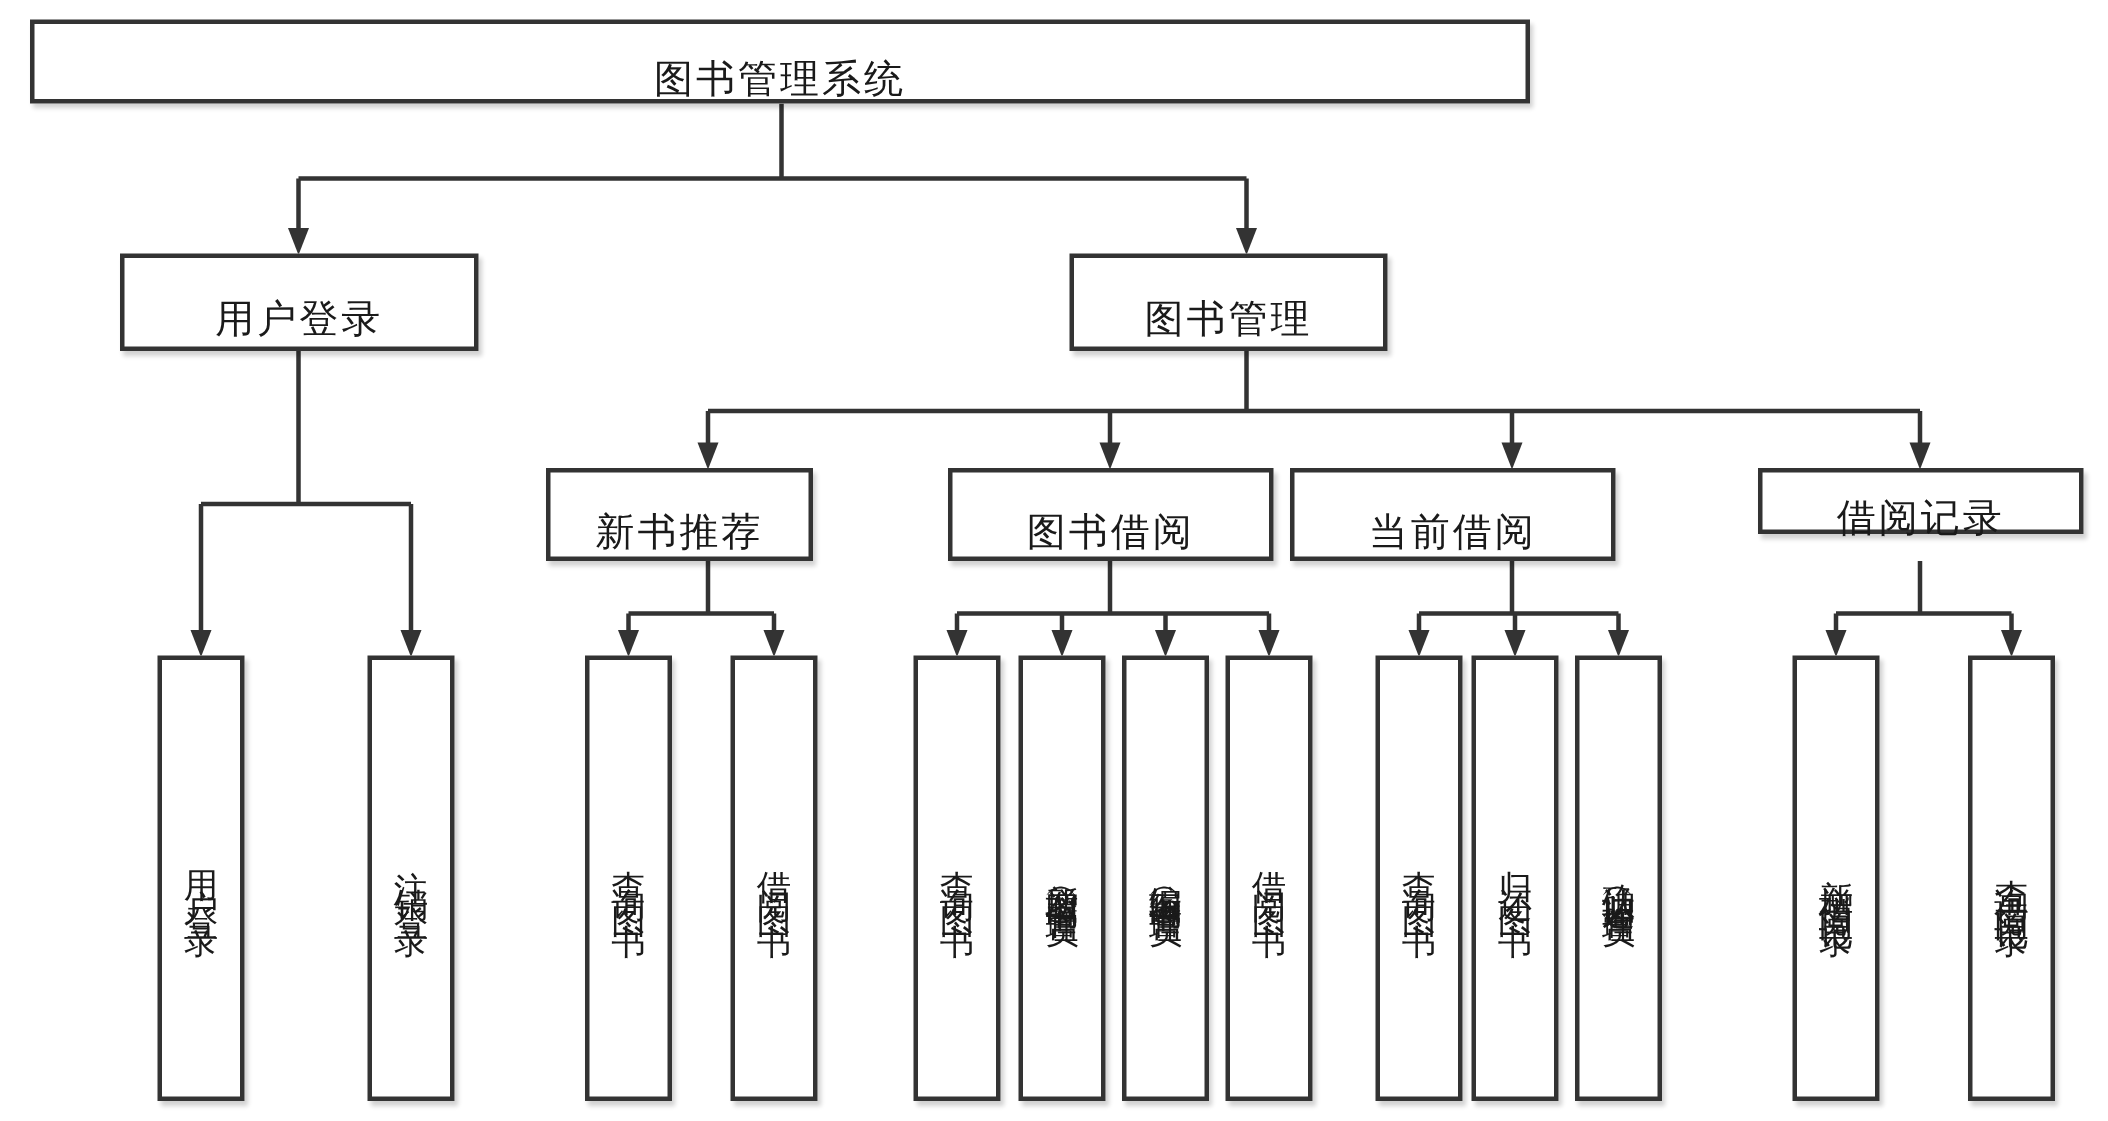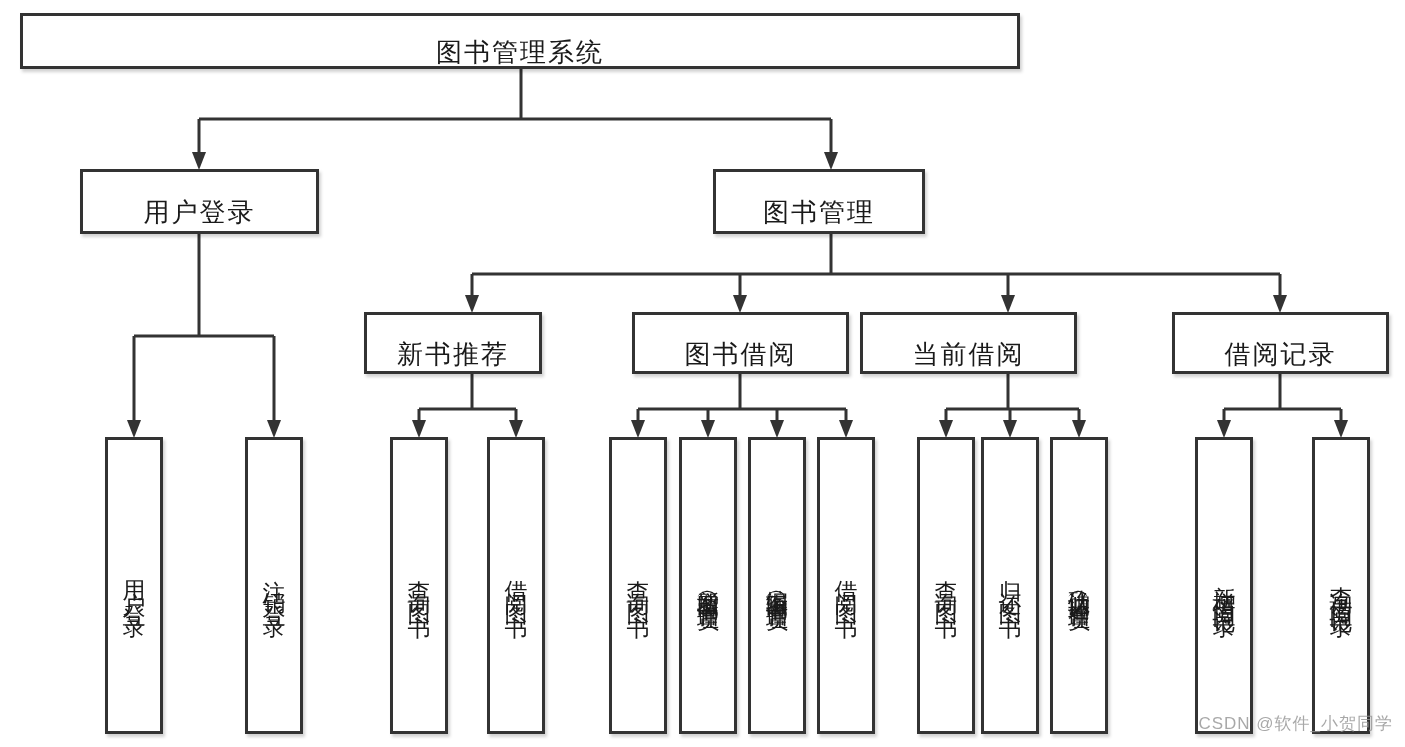--- a/index.html
+++ b/index.html
@@ -84,21 +84,21 @@
 
   <div class="box h" style="left:364px;top:312px;width:178px;height:62px">
     <span>新书推荐</span>
   </div>
   <div class="box h" style="left:632px;top:312px;width:217px;height:62px">
     <span>图书借阅</span>
   </div>
   <div class="box h" style="left:860px;top:312px;width:217px;height:62px">
     <span>当前借阅</span>
   </div>
-  <div class="box h" style="left:1172px;top:312px;width:217px;height:62px">
+  <div class="box h" style="left:1172px;top:312px;width:217px;height:44px">
     <span>借阅记录</span>
   </div>
 
   <div class="box v" style="left:105px;top:437px;width:58px;height:297px">
     <span>用户登录</span>
   </div>
   <div class="box v" style="left:245px;top:437px;width:58px;height:297px">
     <span>注销登录</span>
   </div>
 
@@ -132,15 +132,14 @@
     <span class="long">确认归还（管理员）</span>
   </div>
 
   <div class="box v" style="left:1195px;top:437px;width:58px;height:297px">
     <span class="med">新增借阅记录</span>
   </div>
   <div class="box v" style="left:1312px;top:437px;width:58px;height:297px">
     <span class="med">查询借阅记录</span>
   </div>
 
-  <div class="watermark">CSDN @软件_小贺同学</div>
 
 </div>
 
 </body></html>

